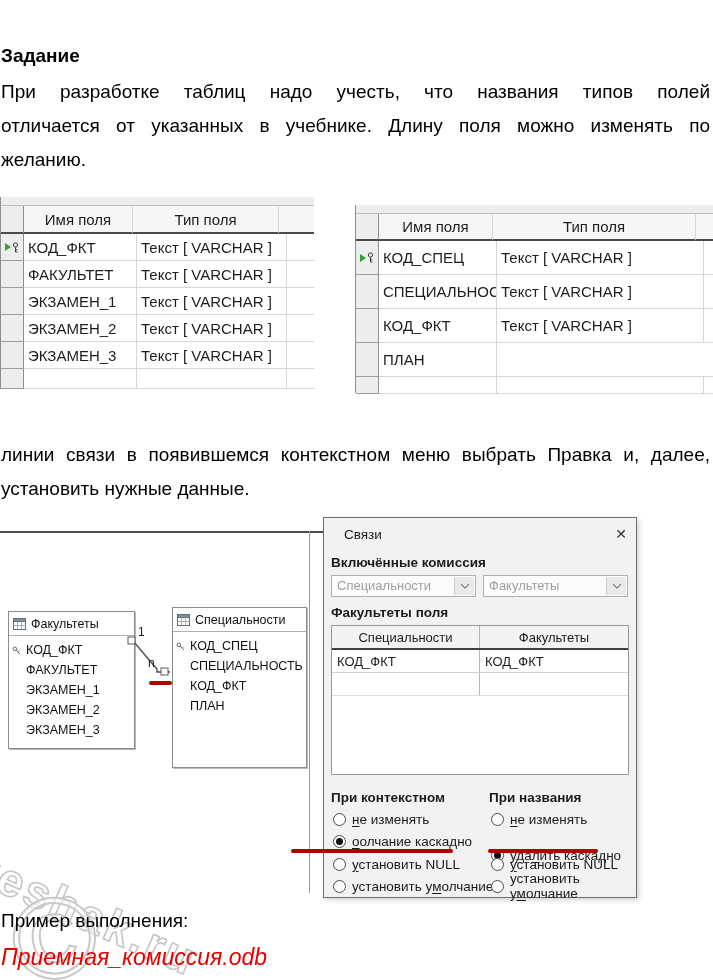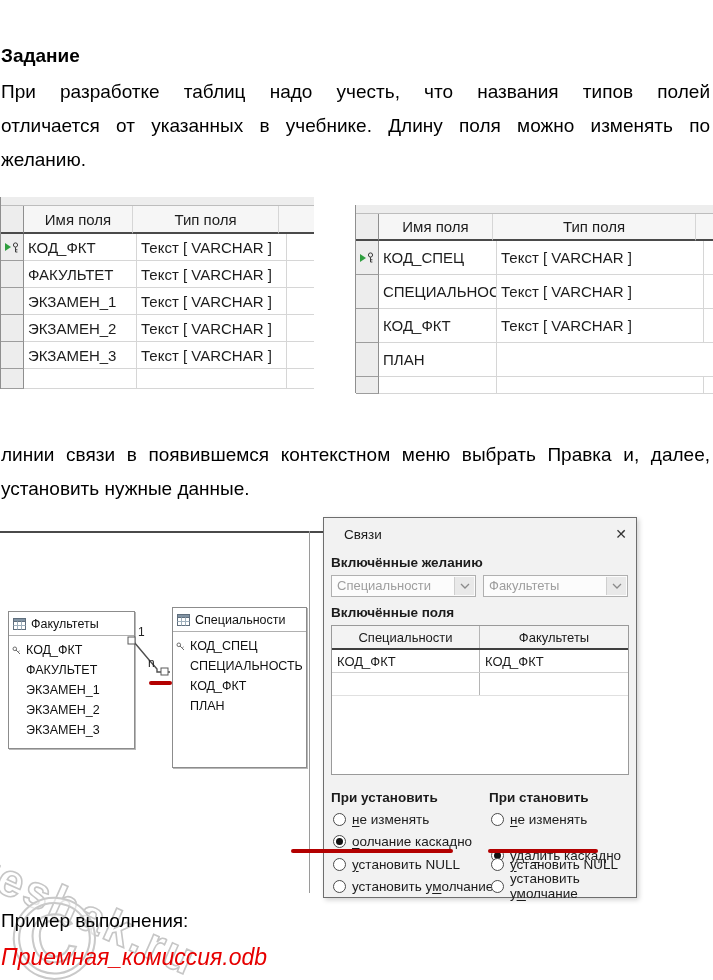--- a/index.html
+++ b/index.html
@@ -271,75 +271,75 @@
     <rect x="161" y="138" width="7" height="7" fill="#fff" stroke="#5a5a5a"></rect>
     <text x="138" y="106" font-size="12" fill="#222">1</text>
     <text x="148" y="137" font-size="12" fill="#222">n</text>
   </svg>
   <div class="redline" style="left: 149px; top: 681px; width: 23px; background: rgb(179, 0, 0);"></div>
 
   <div class="abs dialog">
     <div class="abs dlg-title">Связи</div>
     <div class="abs dlg-close">✕</div>
 
-    <div class="abs dlg-lbl" style="top:37px">Включённые желанию</div>
+    <div class="abs dlg-lbl" style="top:37px">Включённые комиссия</div>
 
     <div class="abs combo" style="left:7px;width:145px">
       <span>Специальности</span>
       <span class="arr">
           <svg width="10" height="6" viewBox="0 0 10 6">
             <path d="M1 1 L5 5 L9 1" stroke="#8a8a8a" fill="none" stroke-width="1.3"></path>
           </svg>
         </span>
     </div>
     <div class="abs combo" style="left:159px;width:145px">
       <span>Факультеты</span>
       <span class="arr">
           <svg width="10" height="6" viewBox="0 0 10 6">
             <path d="M1 1 L5 5 L9 1" stroke="#8a8a8a" fill="none" stroke-width="1.3"></path>
           </svg>
         </span>
     </div>
 
-    <div class="abs dlg-lbl" style="top:87px">Включённые поля</div>
+    <div class="abs dlg-lbl" style="top:87px">Факультеты поля</div>
 
     <div class="abs ftable">
       <div class="ft-head">
         <div class="ft-hc ft-div" style="width:148px">Специальности</div>
         <div class="ft-hc" style="flex:1">Факультеты</div>
       </div>
       <div class="ft-row" style="border-bottom:1px solid #d0d0d0">
         <div class="ft-c ft-div" style="width:148px">КОД_ФКТ</div>
         <div class="ft-c" style="flex:1">КОД_ФКТ</div>
       </div>
       <div class="ft-row" style="border-bottom:1px solid #e0e0e0">
         <div class="ft-c ft-div" style="width:148px"></div>
         <div class="ft-c" style="flex:1"></div>
       </div>
     </div>
 
-    <div class="abs grp-lbl" style="left:7px;top:272px">При установить</div>
+    <div class="abs grp-lbl" style="left:7px;top:272px">При контекстном</div>
     <div class="opt" style="left:9px;top:293px">
       <span class="radio"></span>
       <span><span></span><u>н</u><span>е изменять</span></span>
     </div>
     <div class="opt" style="left:9px;top:315px">
       <span class="radio sel"></span>
       <span><span></span><u>о</u><span>олчание каскадно</span></span>
     </div>
     <div class="opt" style="left:9px;top:338px">
       <span class="radio"></span>
       <span><span></span><u>у</u><span>становить NULL</span></span>
     </div>
     <div class="opt" style="left:9px;top:360px">
       <span class="radio"></span>
       <span><span>установить у</span><u>м</u><span>олчание</span></span>
     </div>
 
-    <div class="abs grp-lbl" style="left:165px;top:272px">При становить</div>
+    <div class="abs grp-lbl" style="left:165px;top:272px">При названия</div>
     <div class="opt" style="left:167px;top:293px">
       <span class="radio"></span>
       <span><span></span><u>н</u><span>е изменять</span></span>
     </div>
     <div class="opt" style="left:167px;top:329px">
       <span class="radio sel"></span>
       <span><span>уда</span><u>л</u><span>ить каскадно</span></span>
     </div>
     <div class="opt" style="left:167px;top:338px">
       <span class="radio"></span>

